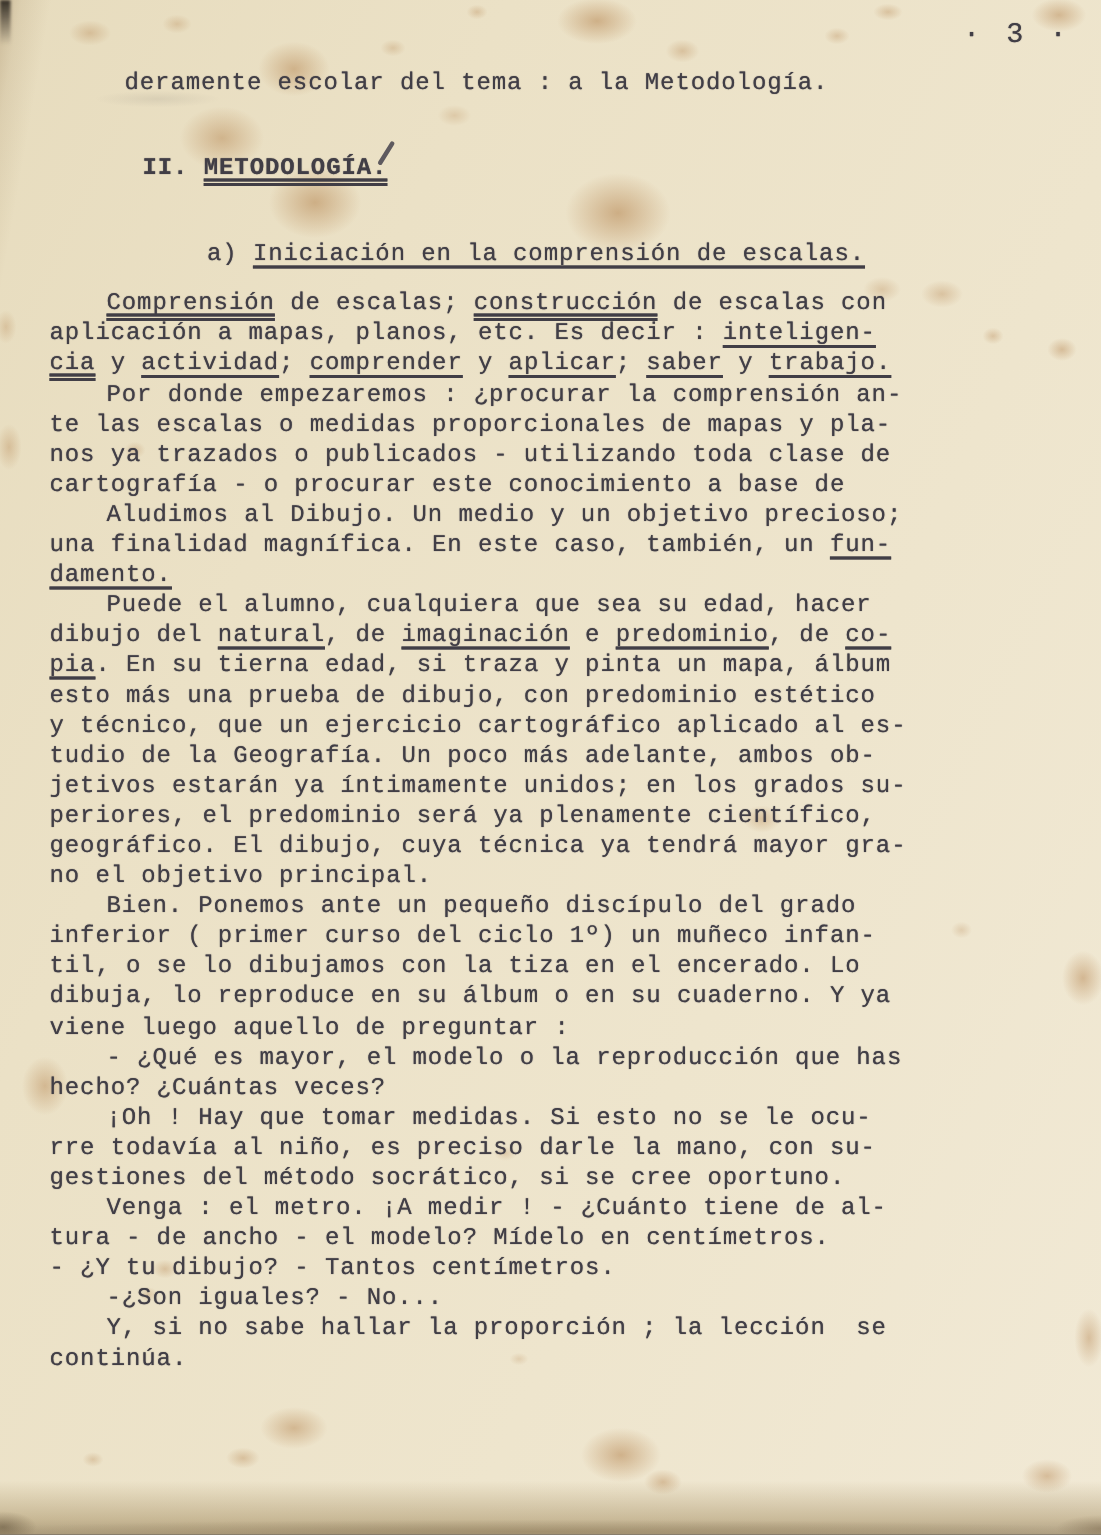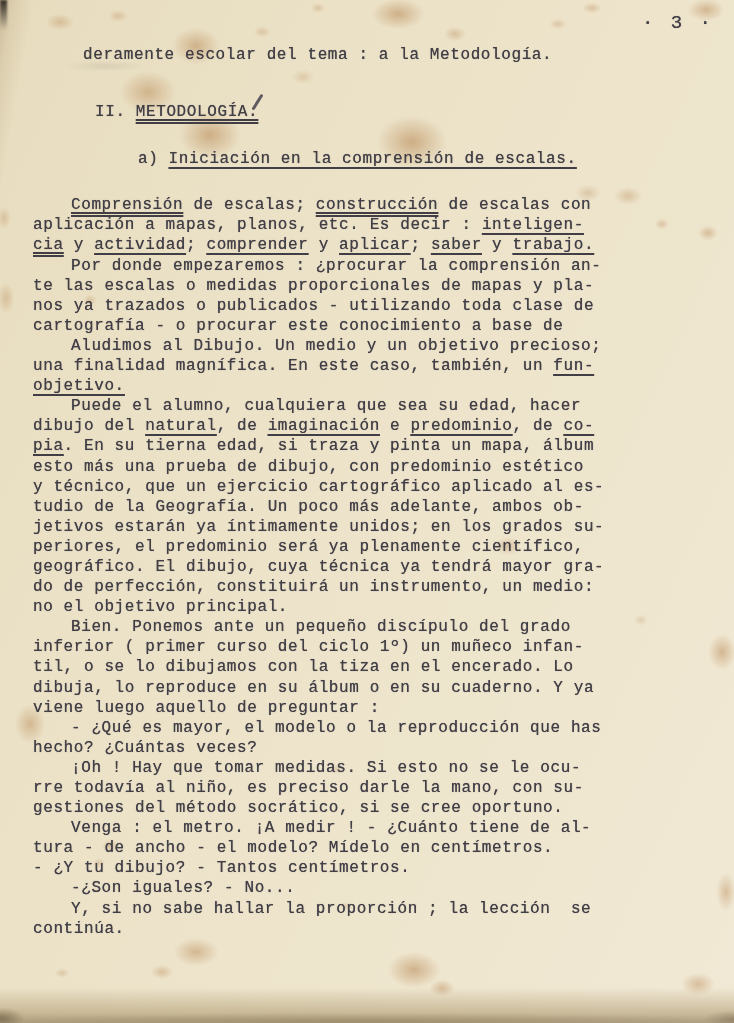--- a/index.html
+++ b/index.html
@@ -90,42 +90,41 @@
 </head>
 <body>
 
 <div class="page">
   <div class="stains"></div>
   <div class="corner-tl"></div>
   <div class="pagenum">· 3 ·</div>
   <div class="accent"></div>
   <div class="doc">
       <div class="line ind2"><span>deramente escolar del tema : a la Metodología.</span></div>
-      <div class="line ind3" style="margin-top: 37px;"><span>II. </span><span class="u2">METODOLOGÍA.</span></div>
-      <div class="line ind4" style="margin-top: 27px;"><span>a) </span><span class="u1">Iniciación en la comprensión de escalas.</span></div>
-      <div class="line ind1" style="margin-top: 26px;"><span class="u2">Comprensión</span><span> de escalas; </span><span class="u2">construcción</span><span> de escalas con</span></div>
+      <div class="line ind3" style="margin-top: 37px; font-weight: bold;"><span>II. </span><span class="u2">METODOLOGÍA.</span></div>
+      <div class="line ind4" style="margin-top: 37px;"><span>a) </span><span class="u1">Iniciación en la comprensión de escalas.</span></div>
+      <div class="line ind1" style="margin-top: 13px;"><span class="u2">Comprensión</span><span> de escalas; </span><span class="u2">construcción</span><span> de escalas con</span></div>
       <div class="line"><span>aplicación a mapas, planos, etc. Es decir : </span><span class="u1">inteligen-</span></div>
       <div class="line"><span class="u2">cia</span><span> y </span><span class="u1">actividad</span><span>; </span><span class="u1">comprender</span><span> y </span><span class="u1">aplicar</span><span>; </span><span class="u1">saber</span><span> y </span><span class="u1">trabajo.</span></div>
       <div class="line ind1"><span>Por donde empezaremos : ¿procurar la comprensión an-</span></div>
       <div class="line"><span>te las escalas o medidas proporcionales de mapas y pla-</span></div>
       <div class="line"><span>nos ya trazados o publicados - utilizando toda clase de</span></div>
       <div class="line"><span>cartografía - o procurar este conocimiento a base de</span></div>
       <div class="line ind1"><span>Aludimos al Dibujo. Un medio y un objetivo precioso;</span></div>
       <div class="line"><span>una finalidad magnífica. En este caso, también, un </span><span class="u1">fun-</span></div>
-      <div class="line"><span class="u1">objetivo.</span></div>
+      <div class="line"><span class="u1">damento.</span></div>
       <div class="line ind1"><span>Puede el alumno, cualquiera que sea su edad, hacer</span></div>
       <div class="line"><span>dibujo del </span><span class="u1">natural</span><span>, de </span><span class="u1">imaginación</span><span> e </span><span class="u1">predominio</span><span>, de </span><span class="u1">co-</span></div>
       <div class="line"><span class="u1">pia</span><span>. En su tierna edad, si traza y pinta un mapa, álbum</span></div>
       <div class="line"><span>esto más una prueba de dibujo, con predominio estético</span></div>
       <div class="line"><span>y técnico, que un ejercicio cartográfico aplicado al es-</span></div>
       <div class="line"><span>tudio de la Geografía. Un poco más adelante, ambos ob-</span></div>
       <div class="line"><span>jetivos estarán ya íntimamente unidos; en los grados su-</span></div>
       <div class="line"><span>periores, el predominio será ya plenamente científico,</span></div>
       <div class="line"><span>geográfico. El dibujo, cuya técnica ya tendrá mayor gra-</span></div>
-      <div class="line"><span>do de perfección, constituirá un instrumento, un medio:</span></div>
       <div class="line"><span>no el objetivo principal.</span></div>
       <div class="line ind1"><span>Bien. Ponemos ante un pequeño discípulo del grado</span></div>
       <div class="line"><span>inferior ( primer curso del ciclo 1º) un muñeco infan-</span></div>
       <div class="line"><span>til, o se lo dibujamos con la tiza en el encerado. Lo</span></div>
       <div class="line"><span>dibuja, lo reproduce en su álbum o en su cuaderno. Y ya</span></div>
       <div class="line"><span>viene luego aquello de preguntar :</span></div>
       <div class="line ind1"><span>- ¿Qué es mayor, el modelo o la reproducción que has</span></div>
       <div class="line"><span>hecho? ¿Cuántas veces?</span></div>
       <div class="line ind1"><span>¡Oh ! Hay que tomar medidas. Si esto no se le ocu-</span></div>
       <div class="line"><span>rre todavía al niño, es preciso darle la mano, con su-</span></div>

